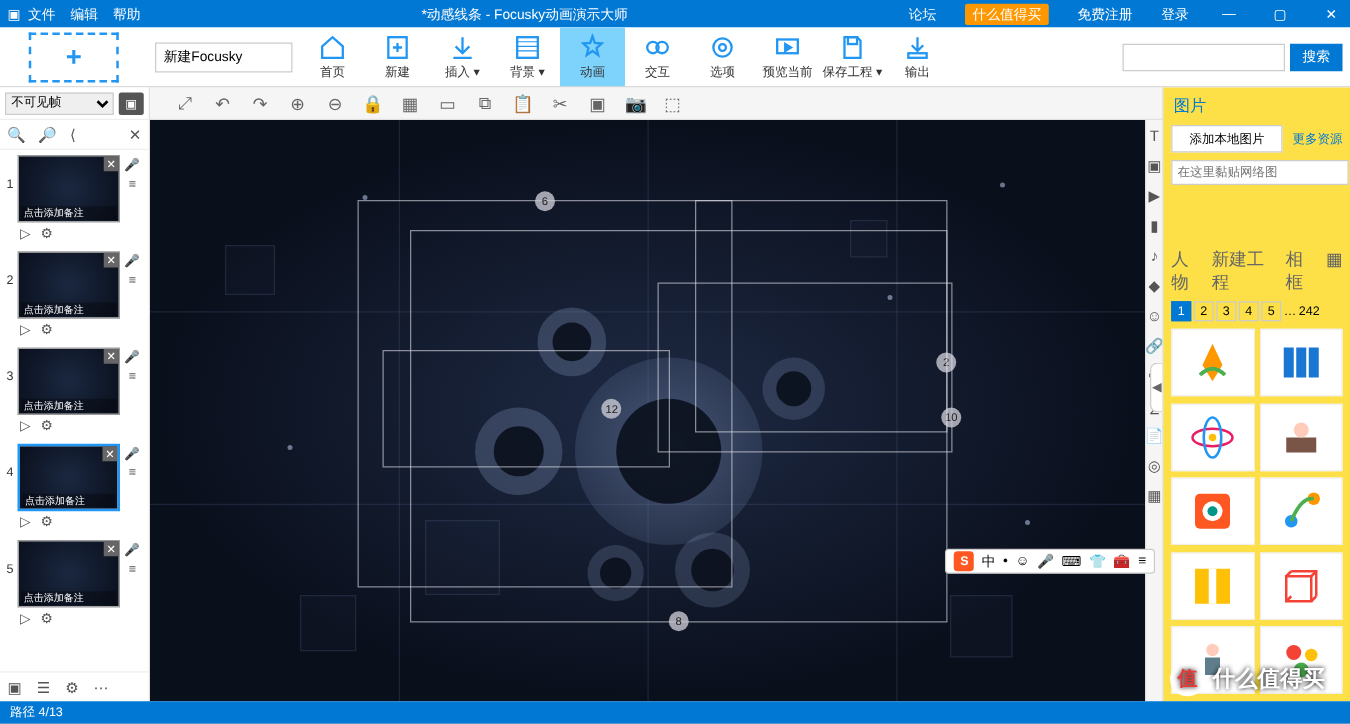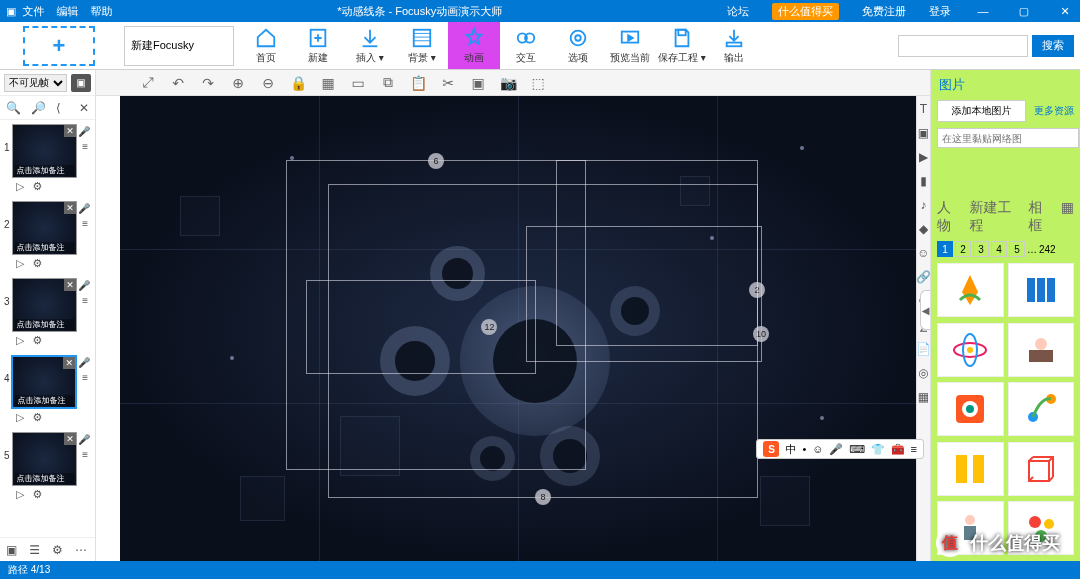--- a/index.html
+++ b/index.html
@@ -12,35 +12,35 @@
 .titlebar .center { flex: 1; text-align: center; }
 .titlebar .right { display: flex; gap: 23px; align-items: center; }
 .titlebar .upgrade { background: #ff9800; padding: 1px 6px; border-radius: 2px; }
 .win-btn { width: 18px; text-align: center; cursor: pointer; }
 
 
 .toolbar-row { height: 48px; background: #fff; border-bottom: 1px solid #d0d0d0; display: flex; align-items: stretch; }
 .new-slide-box { width: 118px; display: flex; align-items: center; justify-content: center; padding: 4px 8px; }
 .new-slide-inner { border: 2px dashed #2196f3; width: 72px; height: 40px; display: flex; align-items: center; justify-content: center; color: #2196f3; font-size: 22px; font-weight: bold; }
 .project-name { display: flex; align-items: center; padding: 0 6px; }
-.project-name input { width: 110px; height: 40px; border: 1px solid #ccc; padding: 0 6px; font-size: 11px; }
+.project-name input { width: 110px; height: 24px; border: 1px solid #ccc; padding: 0 6px; font-size: 11px; }
 .main-tools { display: flex; flex: 1; }
 .tool-btn { width: 52px; display: flex; flex-direction: column; align-items: center; justify-content: center; font-size: 10px; color: #333; gap: 2px; cursor: pointer; }
-.tool-btn.active { background: #d946ef; justify-content: center; }
+.tool-btn.active { background: #7dd3fc; justify-content: center; }
 .tool-icon { width: 22px; height: 22px; display: flex; align-items: center; justify-content: center; color: #2196f3; }
 .search-cell { margin-left: auto; display: flex; align-items: center; padding-right: 6px; gap: 4px; }
 .search-cell input { width: 130px; height: 22px; border: 1px solid #ccc; padding: 0 6px; font-size: 11px; }
 .search-cell button { height: 22px; background: #0078d4; color: #fff; border: none; padding: 0 10px; font-size: 11px; cursor: pointer; }
 
 
 .icon-strip { height: 26px; background: #f5f5f5; border-bottom: 1px solid #e0e0e0; display: flex; align-items: center; gap: 14px; padding-left: 140px; color: #666; font-size: 14px; }
 .icon-strip span { cursor: pointer; width: 16px; text-align: center; }
 
 
-.left-col { position: absolute; left: 0; top: 70px; width: 96px; bottom: 18px; background: #fff; border-right: 1px solid #e0e0e0; display: flex; flex-direction: column; }
+.left-col { position: absolute; left: 0; top: 70px; width: 120px; bottom: 18px; background: #fff; border-right: 1px solid #e0e0e0; display: flex; flex-direction: column; }
 .left-top { height: 26px; display: flex; align-items: center; padding: 0 4px; gap: 4px; border-bottom: 1px solid #eee; }
 .left-top select { flex: 1; font-size: 10px; height: 18px; border: 1px solid #ccc; }
 .left-top .cam { width: 20px; height: 18px; background: #555; color:#fff; border-radius:2px; display:flex; align-items:center; justify-content:center; font-size:10px;}
 .left-tools2 { height: 24px; display: flex; align-items: center; gap: 10px; padding: 0 6px; font-size: 12px; color: #555; border-bottom:1px solid #eee;}
 .thumbs { flex: 1; overflow-y: auto; }
 .thumb-row { display: flex; align-items: flex-start; padding: 4px 2px 2px 2px; position: relative; }
 .thumb-num { width: 12px; font-size: 10px; color: #333; text-align: center; padding-top: 18px;}
 .thumb-img { width: 82px; height: 54px; background: radial-gradient(circle at 50% 50%, #1a2840, #0a0f1c); border: 1px solid #999; position: relative; overflow:hidden;}
 .thumb-img.selected { border: 2px solid #2196f3; }
 .thumb-caption { position:absolute; bottom:1px; left:2px; right:2px; font-size:8px; color:#fff; background:rgba(0,0,0,.3); padding:0 2px;}
@@ -59,21 +59,21 @@
 .gear::before { content:""; position:absolute; inset:22%; border-radius:50%; background:rgba(10,15,28,.9); }
 .sq { position:absolute; border:1px solid rgba(100,120,160,.2); background:rgba(60,80,120,.06);}
 .dot { position:absolute; width:4px; height:4px; border-radius:50%; background:rgba(200,220,255,.5);}
 
 
 .right-tools { position: absolute; right: 150px; top: 96px; width: 14px; bottom: 18px; background: #f5f5f5; display:flex; flex-direction:column; align-items:center; gap:10px; padding-top:6px; font-size:12px; color:#555; border-left:1px solid #e0e0e0;}
 .right-tools span { cursor:pointer; }
 .right-expand { position:absolute; right:150px; top:290px; width:10px; height:40px; background:#fff; border:1px solid #ccc; border-right:none; border-radius:6px 0 0 6px; display:flex; align-items:center; justify-content:center; font-size:10px; color:#666;}
 
 
-.right-panel { position: absolute; right: 0; top: 70px; width: 150px; bottom: 18px; background: #bef264; border-left: 1px solid #e0e0e0; display:flex; flex-direction:column; font-size:11px;}
+.right-panel { position: absolute; right: 0; top: 70px; width: 150px; bottom: 18px; background: #fde047; border-left: 1px solid #e0e0e0; display:flex; flex-direction:column; font-size:11px;}
 .rp-title { padding: 6px 8px; font-size: 13px; color: #0078d4; }
 .rp-row1 { display:flex; padding:0 6px 6px 6px; gap:8px; align-items:center;}
 .rp-row1 button { flex:1; height:22px; border:1px solid #ccc; background:#fff; font-size:10px; cursor:pointer;}
 .rp-row1 a { color:#0078d4; font-size:10px; cursor:pointer;}
 .rp-row2 { display:flex; padding:0 6px 6px 6px; gap:4px;}
 .rp-row2 input { flex:1; height:20px; border:1px solid #ccc; padding:0 4px; font-size:10px;}
 .rp-tabs { display:flex; gap:6px; padding:0 6px 4px 6px; color:#666; font-size:14px;margin-top:45px;}
 .rp-tabs span { cursor:pointer;}
 .rp-tabs .sq-icon{ margin-left:auto;}
 .rp-pager { display:flex; gap:2px; padding:2px 6px; align-items:center; font-size:10px;}

